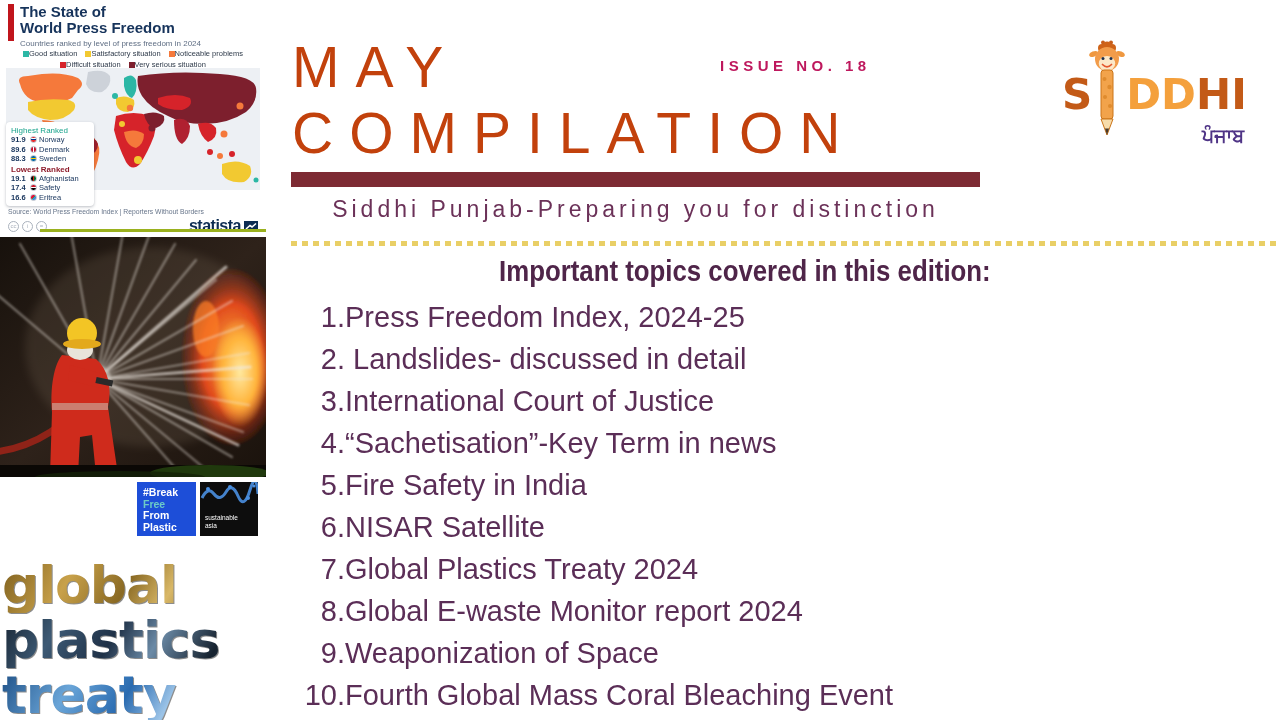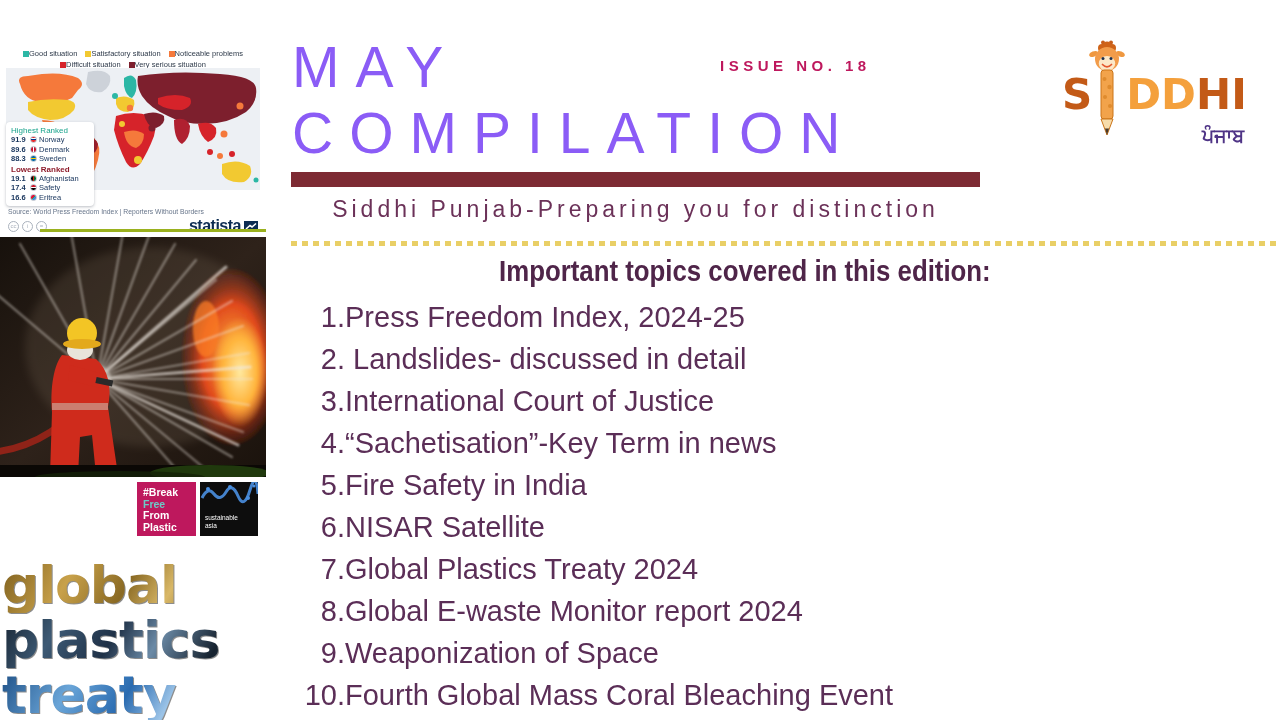--- a/index.html
+++ b/index.html
@@ -28,33 +28,33 @@
   .ig-source { left:8px; top:208px; font-size:6.8px; color:#67758a; }
   .ig-footer { left:8px; top:217px; width:250px; display:flex; align-items:center; }
   .cc-circle { width:11px; height:11px; border:1px solid #aab2bd; border-radius:50%; color:#aab2bd;
                font-size:6px; line-height:9px; text-align:center; margin-right:3px; box-sizing:border-box; }
   .statista { margin-left:auto; display:flex; align-items:center; gap:3px; font-weight:bold;
               font-size:16px; color:#0c2c52; letter-spacing:-0.5px; }
   .ig-rule { left:40px; top:229px; width:226px; height:3px; background:#9ab11e; }
 
   
   .photo { left:0; top:237px; width:266px; height:240px; }
-  .bffp { left:137px; top:482px; width:59px; height:54px; background:#be185d; color:#ffffff;
+  .bffp { left:137px; top:482px; width:59px; height:54px; background:#1d4ed8; color:#ffffff;
           font-weight:bold; font-size:10.5px; line-height:11.5px; padding:5px 0 0 6px; box-sizing:border-box; }
   .sa { left:200px; top:482px; width:58px; height:54px; background:#0d0d0d; }
   .sa-text { position:absolute; left:5px; bottom:7px; color:#ffffff; font-size:6.5px; line-height:7.5px; }
   .gpt { left:2px; top:558px; width:280px; }
   .gpt-word { font-family:"DejaVu Sans", sans-serif; font-weight:800; font-size:52px; line-height:55px;
               letter-spacing:-1px; -webkit-background-clip:text; background-clip:text; color:transparent;
               filter:drop-shadow(1.5px 1.5px 0 rgba(45,45,45,.55)); }
 
   
   .issue { left:720px; top:17px; font-size:15px; font-weight:bold; letter-spacing:4.5px; color:#be185d;margin-top:40px; }
   .title { left:292px; top:34px; font-size:57px; line-height:66px; letter-spacing:16px;
-           color:#8b5cf6; font-weight:400; }
+           color:#c2410c; font-weight:400; }
   .rule-bar { left:291px; top:172px; width:689px; height:15px; }
   .tagline { left:291px; top:196px; width:689px; text-align:center; font-size:23px;
              letter-spacing:4px; color:#6b3158; }
   .dotted { left:291px; top:241px; width:989px; height:5px;
             background:repeating-linear-gradient(90deg,#e9cf66 0 6px,transparent 6px 11px); }
 
   
   .topics-heading { left:286px; top:254px; width:918px; text-align:center; }
   .topics-heading > span { display:inline-block; transform:scaleX(.86); transform-origin:center;
                            font-weight:bold; font-size:30px; color:#4f2549; }
@@ -74,20 +74,30 @@
   .mascot { position:absolute; left:27px; top:-7px; }
   .region { position:absolute; right:6px; top:78px; font-family:"DejaVu Sans", sans-serif;
             font-size:19px; font-weight:bold; color:#4f3486;margin-left:20px; }
 </style>
 </head>
 <body>
 
 <div class="page">
 
   <div class="abs ig">
+    <div class="abs ig-header">
+      <div class="ig-accent"></div>
+      <div>
+        <div class="ig-title">
+          <span>The State of</span><br>
+          <span>World Press Freedom</span>
+        </div>
+        <div class="ig-sub">Countries ranked by level of press freedom in 2024</div>
+      </div>
+    </div>
 
     <div class="abs ig-legend">
 
         <div class="lg-item">
           <span class="lg-swatch" style="background: rgb(44, 183, 165);"></span>
           <span>Good situation</span>
         </div>
 
         <div class="lg-item">
           <span class="lg-swatch" style="background: rgb(242, 201, 49);"></span>

